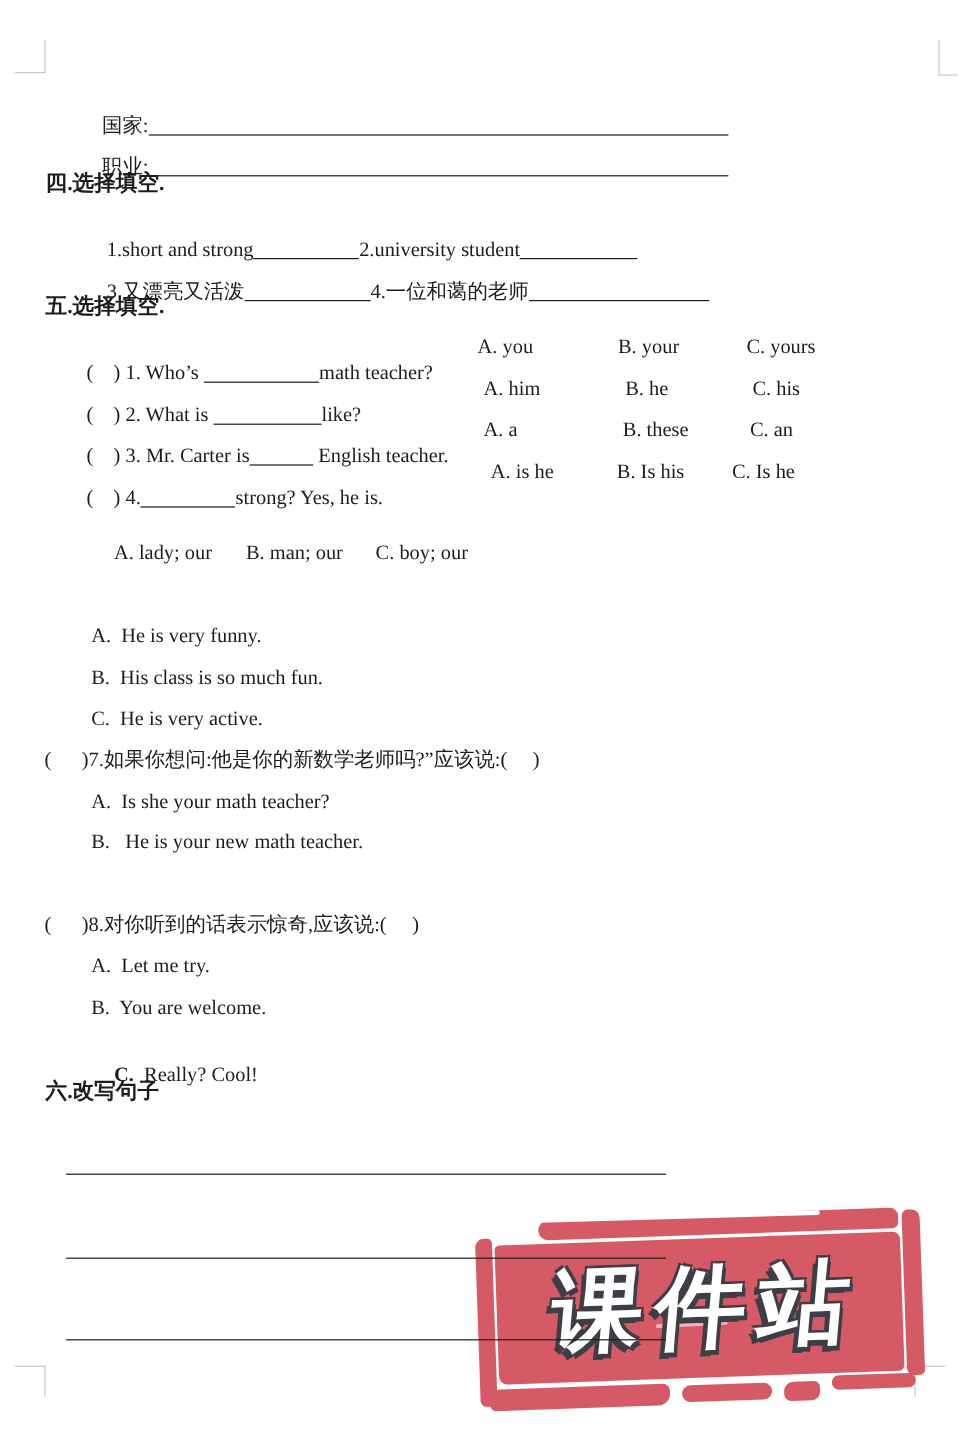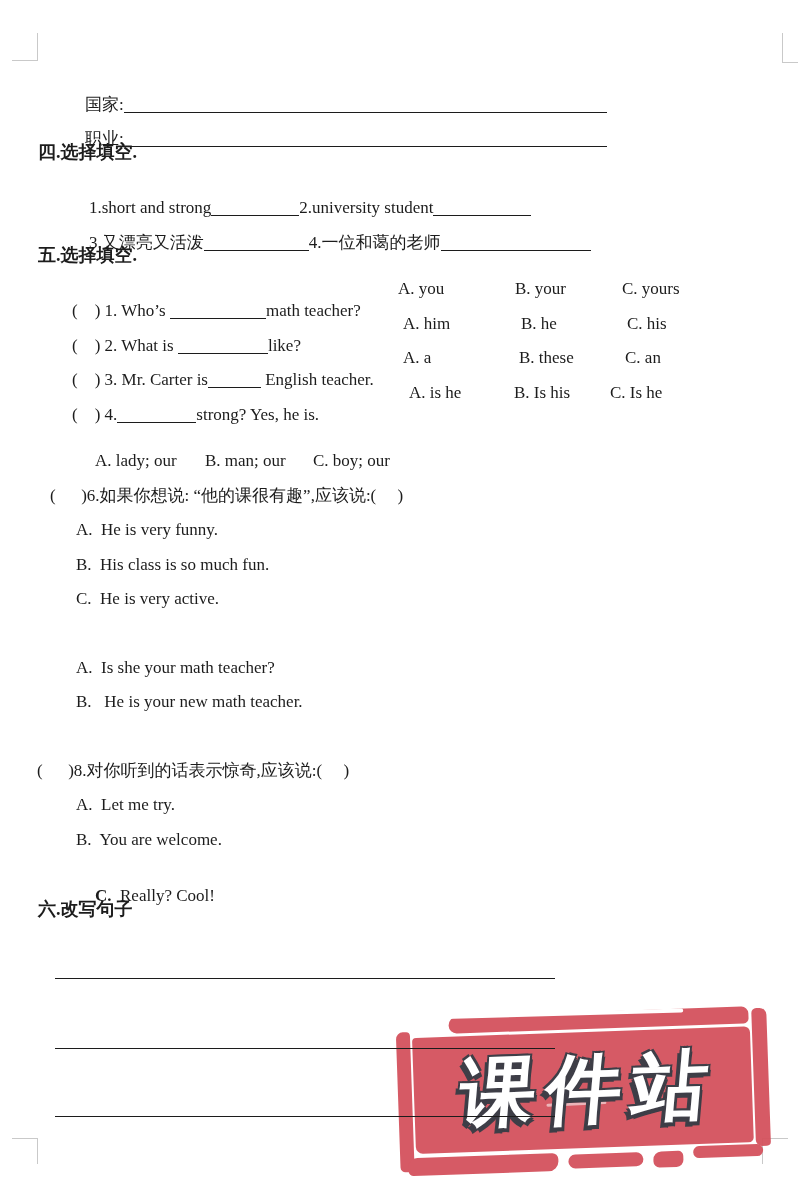--- a/index.html
+++ b/index.html
@@ -110,25 +110,25 @@
     <span class="opt" style="left:459px">B. Is his</span>
     <span class="opt" style="left:555px">C. Is he</span>
   </div>
 
   <div class="line" style="top:450px;left:0">
     <span class="opt" style="left:95px">A. lady; our</span>
     <span class="opt" style="left:205px">B. man; our</span>
     <span class="opt" style="left:313px">C. boy; our</span>
   </div>
 
-  <div class="line" style="top:485px;left:50px">(      )6.如果你想说: “他的课很有趣”,应该说:(     )</div>
   <div class="line" style="top:519px;left:76px">A.  He is very funny.</div>
   <div class="line" style="top:554px;left:76px">B.  His class is so much fun.</div>
   <div class="line" style="top:588px;left:76px">C.  He is very active.</div>
 
+  <div class="line" style="top:622px;left:37px">(      )7.如果你想问:他是你的新数学老师吗?”应该说:(     )</div>
   <div class="line" style="top:657px;left:76px">A.  Is she your math teacher?</div>
   <div class="line" style="top:691px;left:76px">B.   He is your new math teacher.</div>
 
   <div class="line" style="top:760px;left:37px">(      )8.对你听到的话表示惊奇,应该说:(     )</div>
   <div class="line" style="top:794px;left:76px">A.  Let me try.</div>
   <div class="line" style="top:829px;left:76px">B.  You are welcome.</div>
   <div class="line" style="top:863px;left:78px">
     <span class="bold">C.</span><span>  Really? Cool!</span>
   </div>
 

